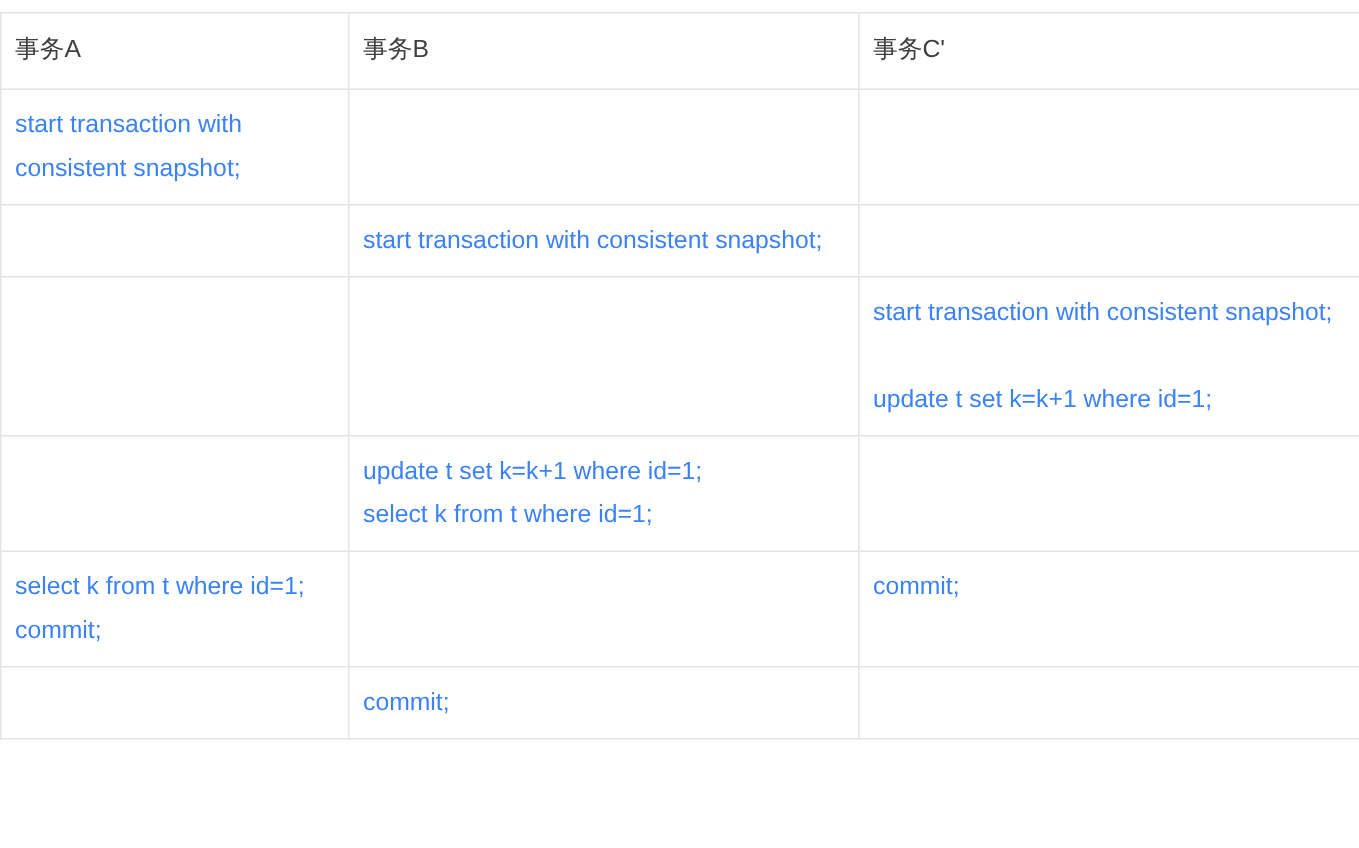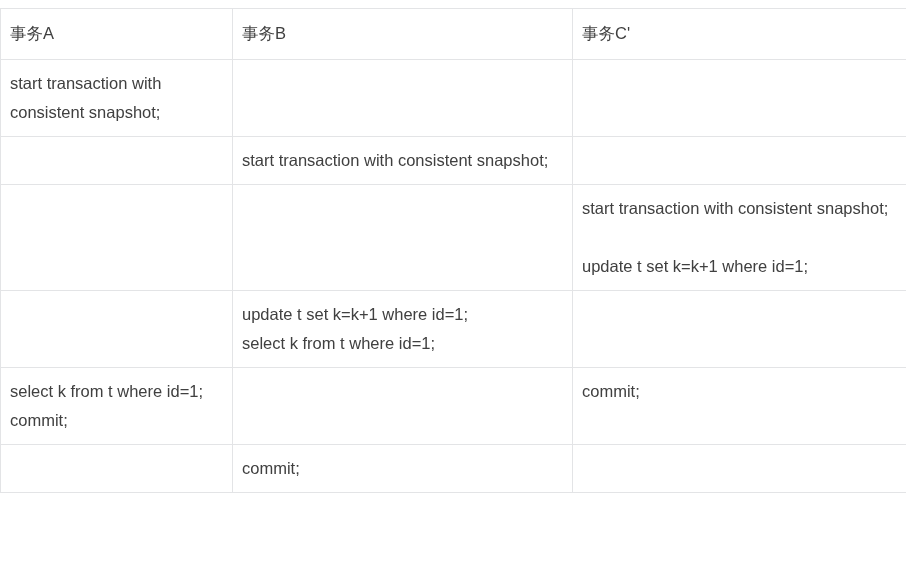--- a/index.html
+++ b/index.html
@@ -34,21 +34,21 @@
 
   table.tx-table th,
   table.tx-table td {
     border: 1px solid #e3e4e6;
     vertical-align: top;
     text-align: left;
     font-weight: normal;
     padding: 9px 9px 9px 9px;
     font-size: 16.5px;
     line-height: 29px;
-    color: #404040;
+    color: #3b82f6;
     word-wrap: break-word;
   }
   table.tx-table th {
     padding-top: 10px;
     padding-bottom: 11px;
   }
   table.tx-table tr.header-row th {
     color: #3f3f3f;
   }
   .cell-line {

